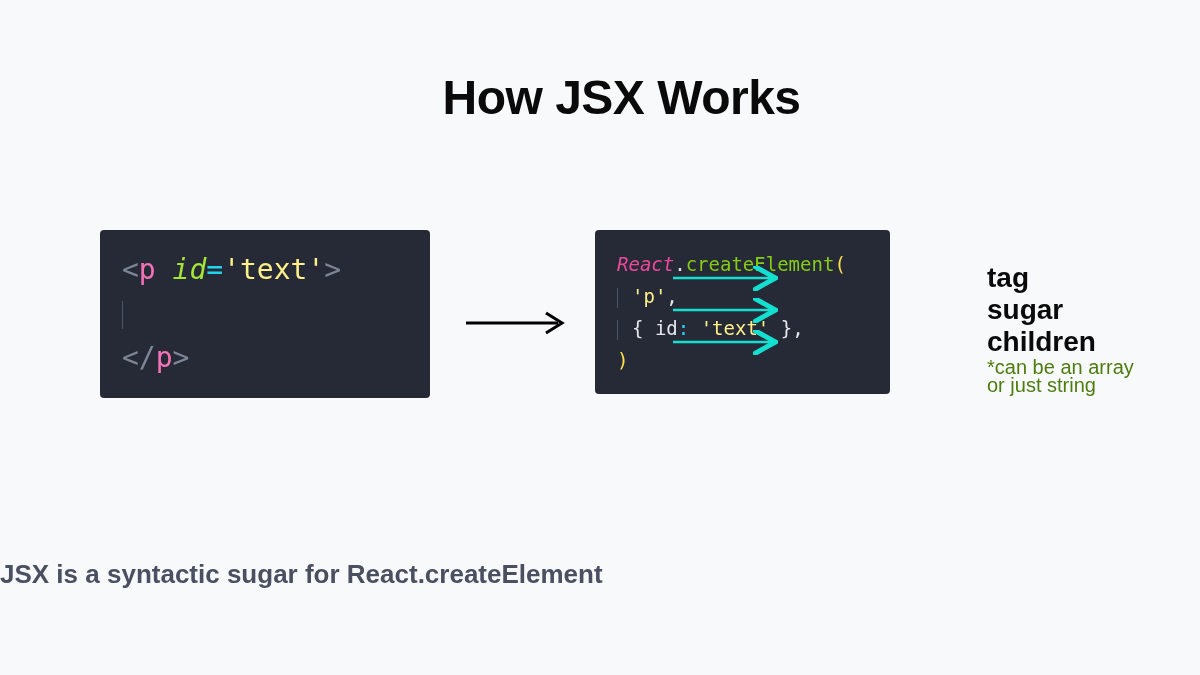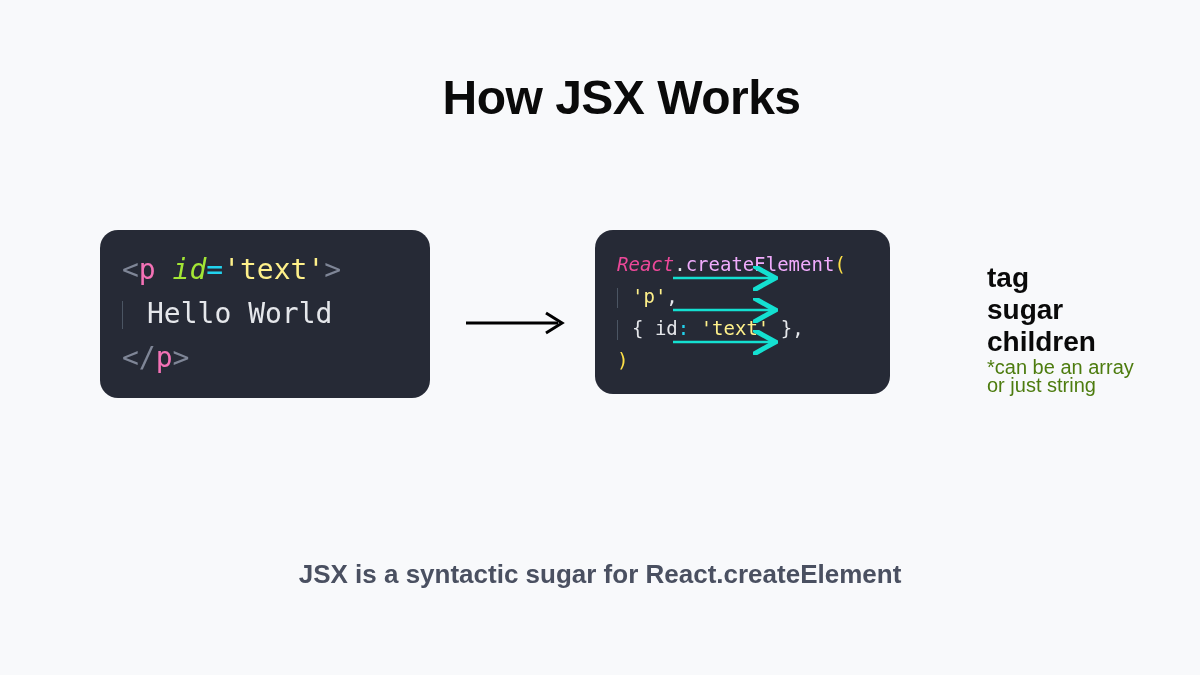--- a/index.html
+++ b/index.html
@@ -21,29 +21,28 @@
     font-weight: 800;
     color: #0a0a0a;
     letter-spacing: -0.5px;
     padding-left: 43px;
   }
   .caption {
     position: absolute;
     bottom: 85px;
     left: 0;
     right: 0;
-    text-align: center;
     font-size: 26px;
     font-weight: 600;
     color: #4a5061;
   }
   .code-box {
     position: absolute;
     background: #262a36;
-    border-radius: 18px;
+    border-radius: 4px;
     padding: 18px 22px;
     font-family: ui-monospace, SFMono-Regular, Menlo, Monaco, Consolas, monospace;
   }
   .code-left {
     top: 230px;
     left: 100px;
     width: 330px;
     font-size: 28px;
     line-height: 44px;
   }
@@ -54,21 +53,21 @@
     font-size: 19px;
     line-height: 32px;
   }
   .tok-angle  { color: #7f8697; }
   .tok-tag    { color: #f472b6; }
   .tok-attr   { color: #a3e635; font-style: italic; }
   .tok-op     { color: #22d3ee; }
   .tok-str    { color: #fef08a; }
   .tok-plain  { color: #e5e7eb; }
   .tok-react  { color: #ec4899; font-style: italic; }
-  .tok-method { color: #f0abfc; }
+  .tok-method { color: #84cc16; }
   .tok-punc   { color: #e5e7eb; }
   .tok-key    { color: #e5e7eb; }
   .tok-colon  { color: #22d3ee; }
   .tok-brk    { color: #c4b5fd; }
   .tok-paren  { color: #fde047; }
   .indent-bar {
     display: inline-block;
     width: 1px;
     height: 28px;
     background: #4b5563;
@@ -121,21 +120,21 @@
 </head>
 <body>
 
 <h1 class="title">How JSX Works</h1>
 
 <div class="code-box code-left">
   <div>
     <span class="tok-angle">&lt;</span><span class="tok-tag">p</span><span class="tok-plain"> </span><span class="tok-attr">id</span><span class="tok-op">=</span><span class="tok-str">'text'</span><span class="tok-angle">&gt;</span>
   </div>
   <div>
-    <span class="indent-bar"></span><span class="tok-plain">Hello World</span>
+    <span class="indent-bar"></span>
   </div>
   <div>
     <span class="tok-angle">&lt;/</span><span class="tok-tag">p</span><span class="tok-angle">&gt;</span>
   </div>
 </div>
 
 <svg class="arrow-main" width="110" height="30">
   <line x1="4" y1="15" x2="96" y2="15" stroke="#000" stroke-width="3"></line>
   <polyline points="84,5 100,15 84,25" fill="none" stroke="#000" stroke-width="3"></polyline>
 </svg>

